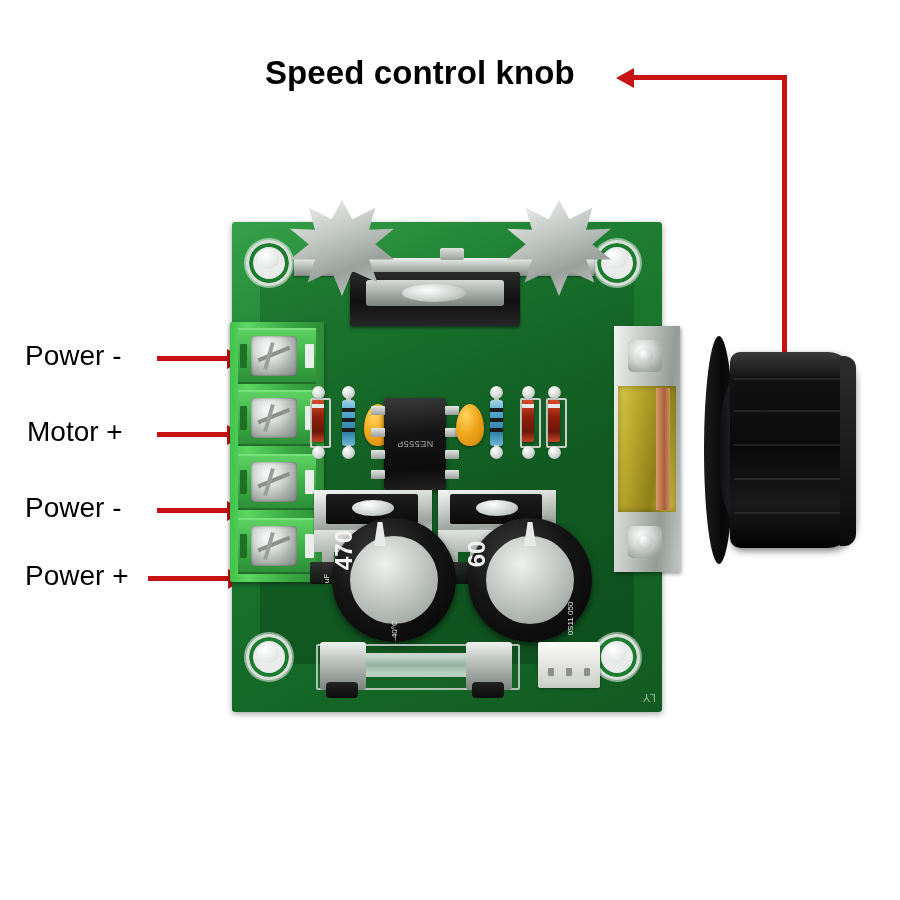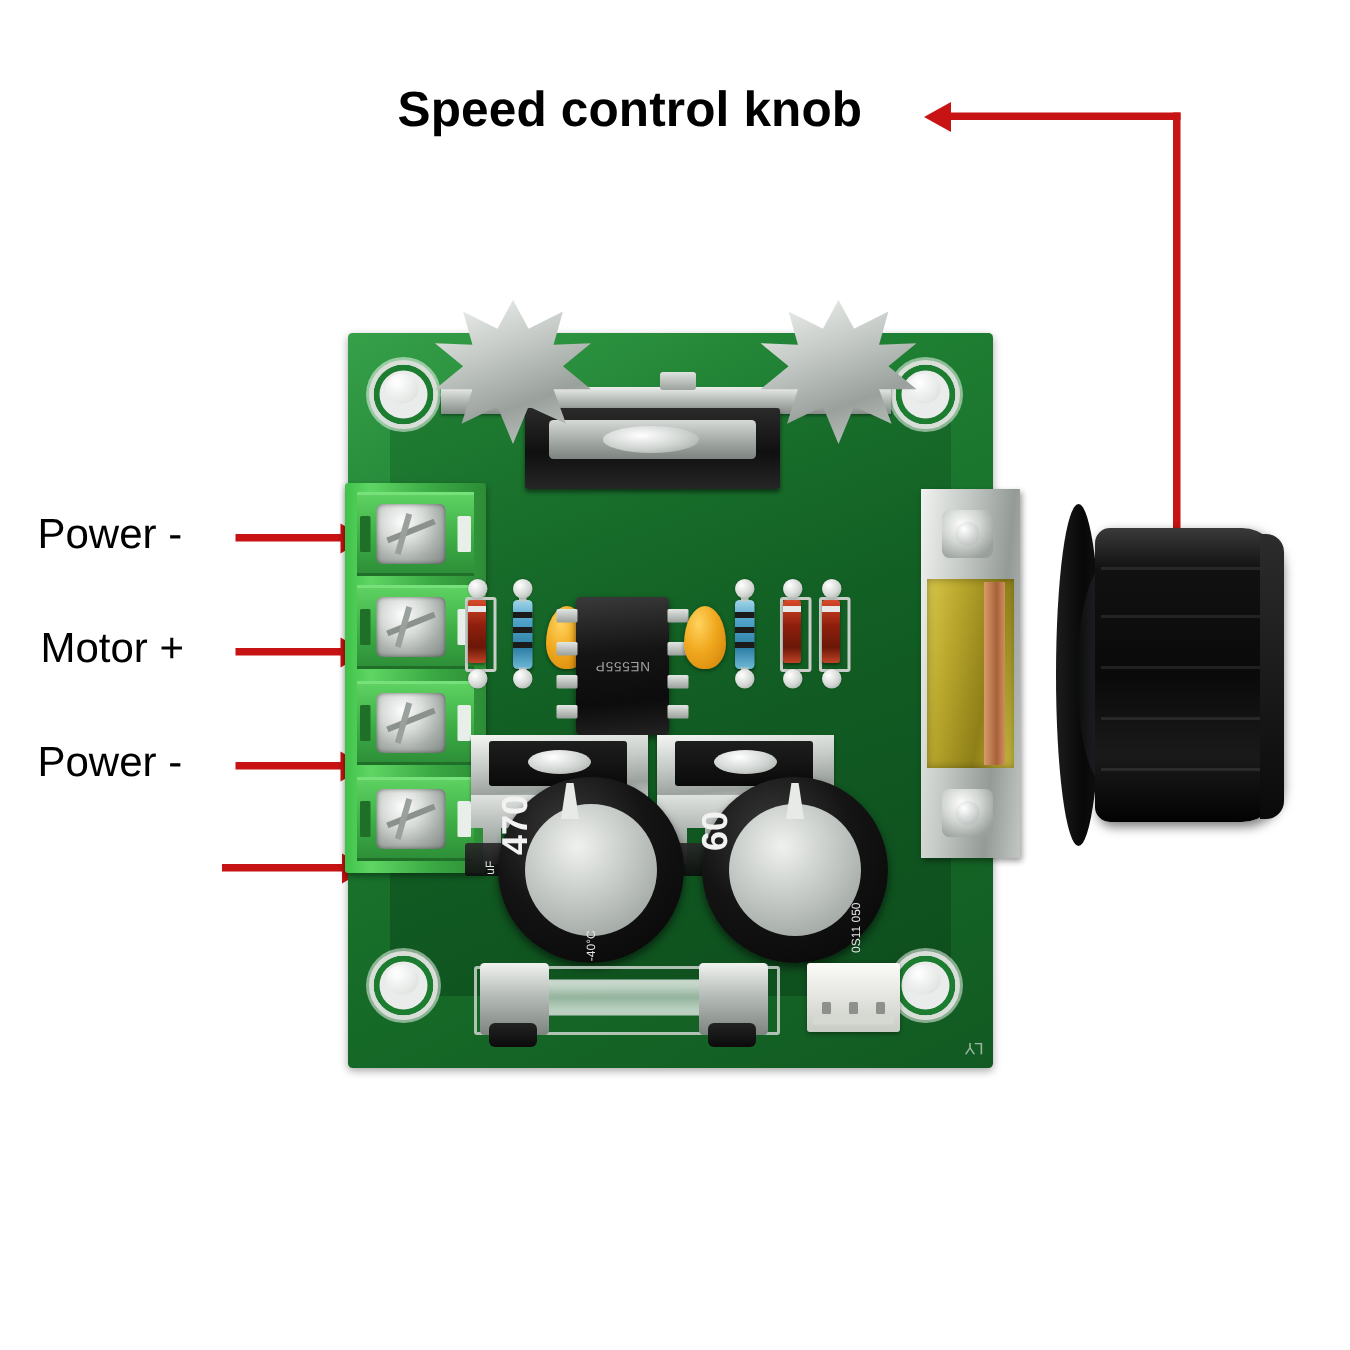--- a/index.html
+++ b/index.html
@@ -239,20 +239,21 @@
 
   <div class="callout side lbl-motor-neg">Power -</div>
   <div class="arrow ar1"></div>
 
   <div class="callout side lbl-motor-pos">Motor +</div>
   <div class="arrow ar2"></div>
 
   <div class="callout side lbl-power-neg">Power -</div>
   <div class="arrow ar3"></div>
 
+  <div class="callout side lbl-power-pos">Power +</div>
   <div class="arrow ar4"></div>
 
   <div id="board">
     <div class="pour"></div>
 
     <div class="hole tl">
         <i></i>
       </div>
     <div class="hole tr">
         <i></i>

